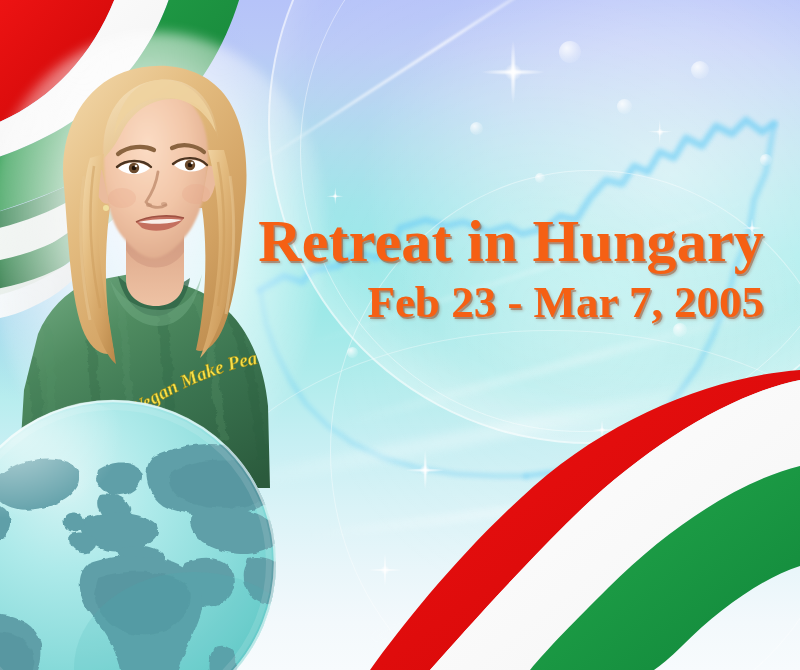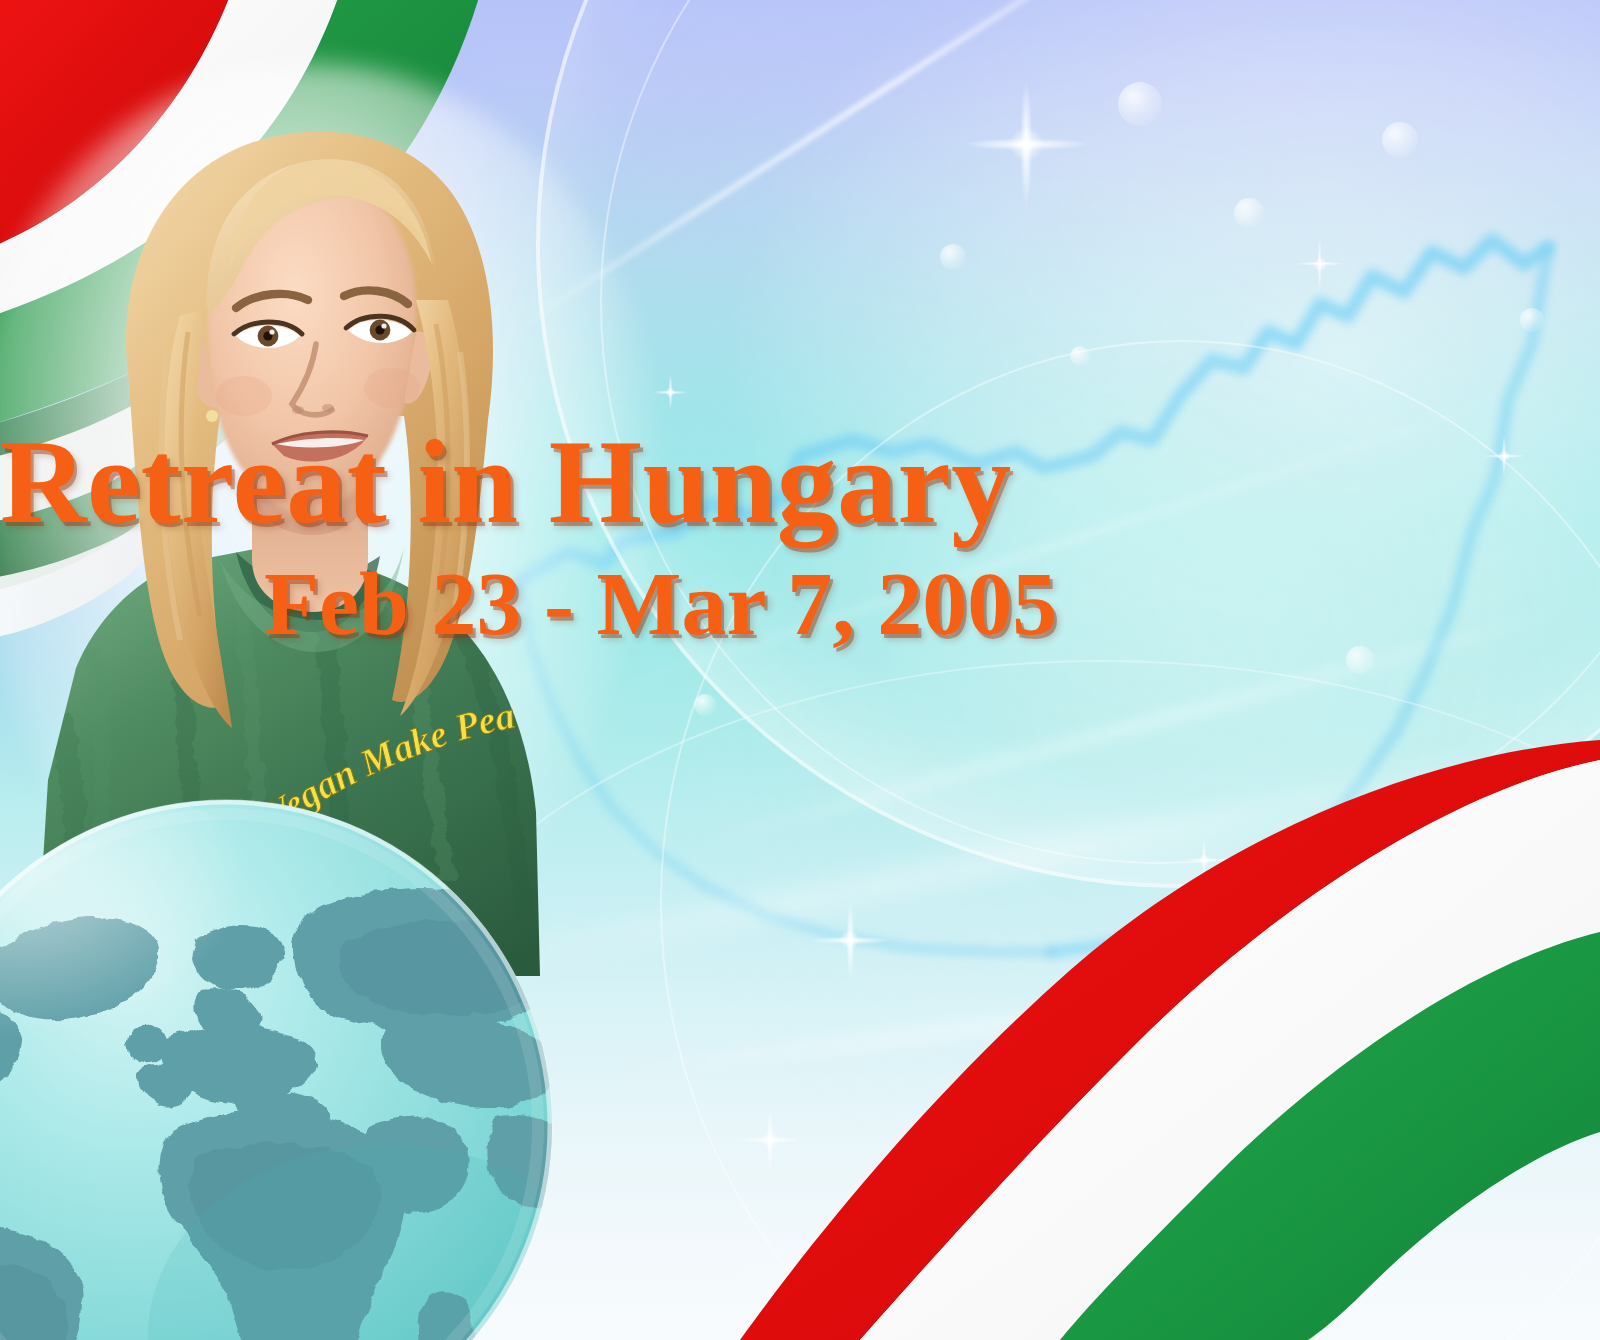--- a/index.html
+++ b/index.html
@@ -242,21 +242,21 @@
         rgba(255,255,255,0.0) 62%);
     filter: blur(5px);
   }
 
   
   .title-block {
     position: absolute;
     left: 0;
     top: 210px;
     width: 772px;
-    text-align: left;
+    text-align: right;
     padding-right: 8px;
     box-sizing: border-box;
   }
   .title-main {
     font-family: "Liberation Serif", "DejaVu Serif", serif;
     font-weight: bold;
     font-size: 60px;
     line-height: 1.04;
     letter-spacing: 0.2px;
     color: #f56014;

